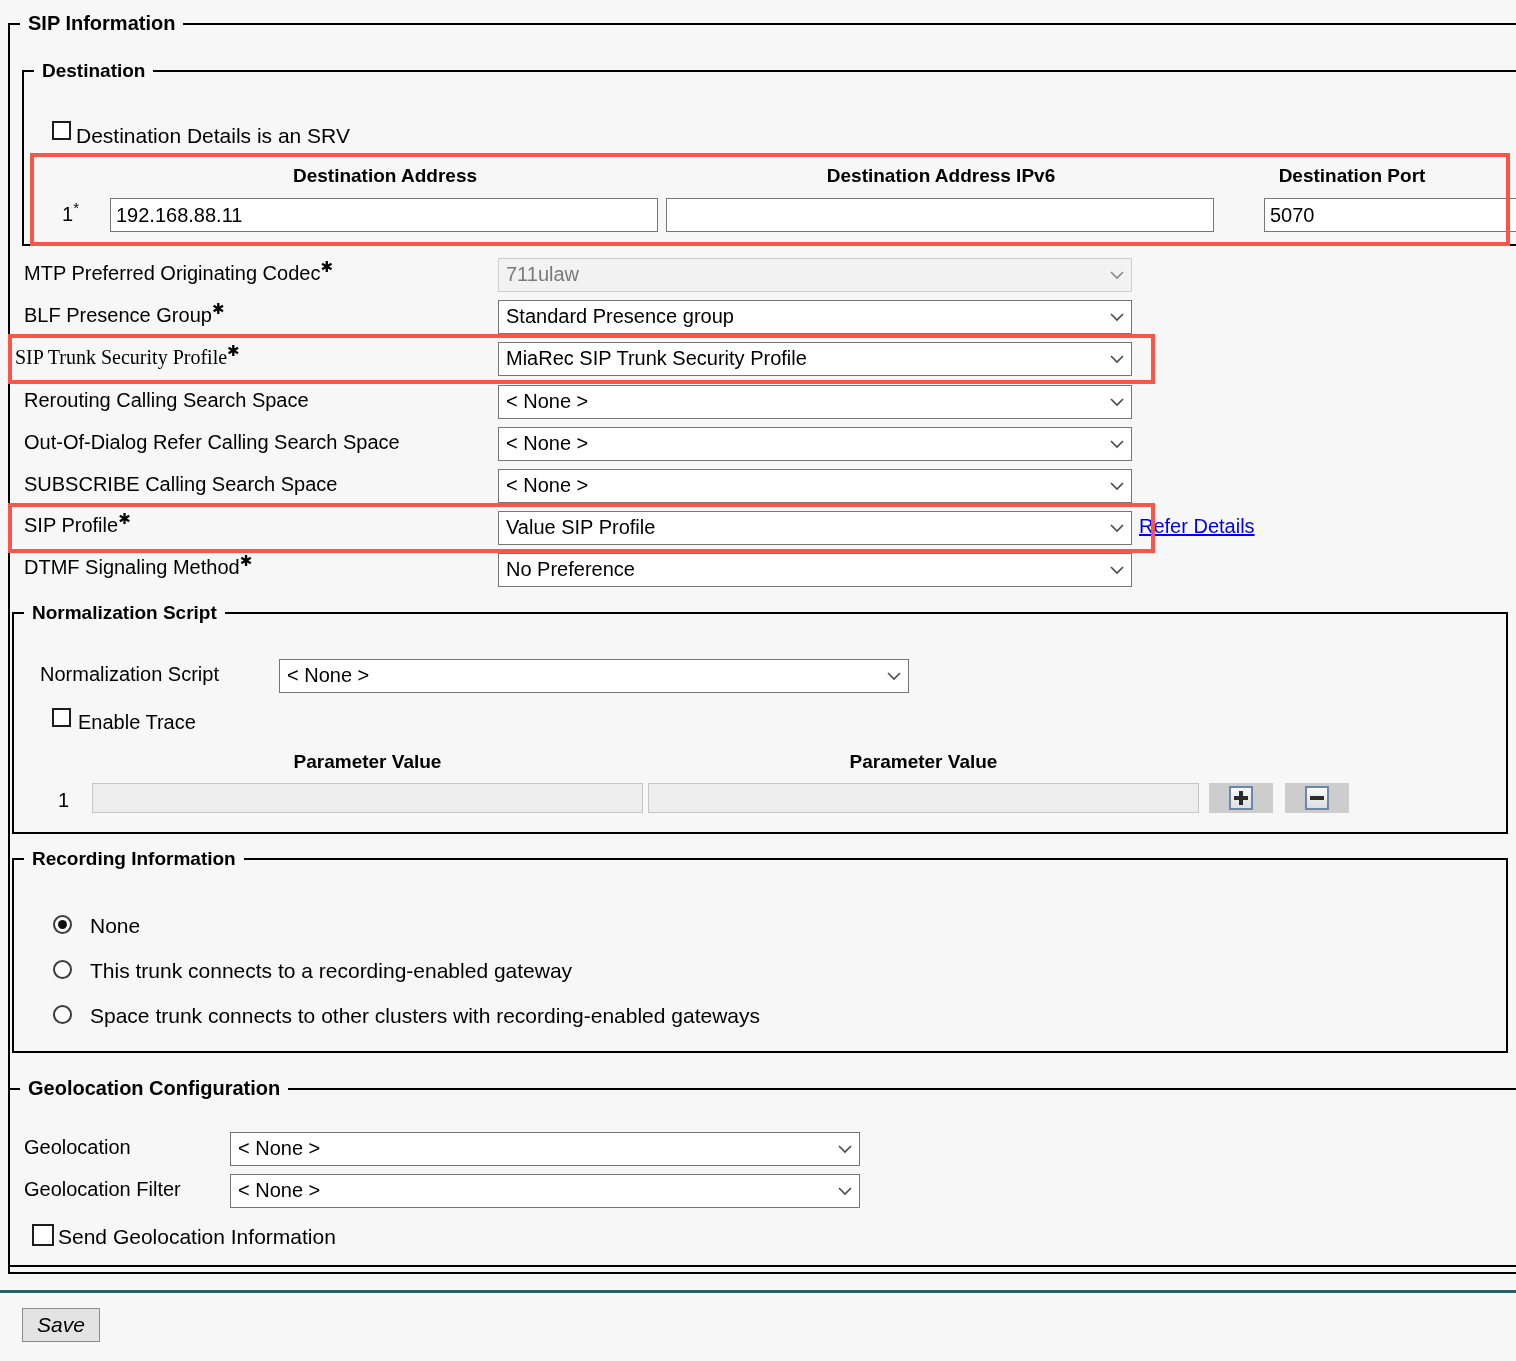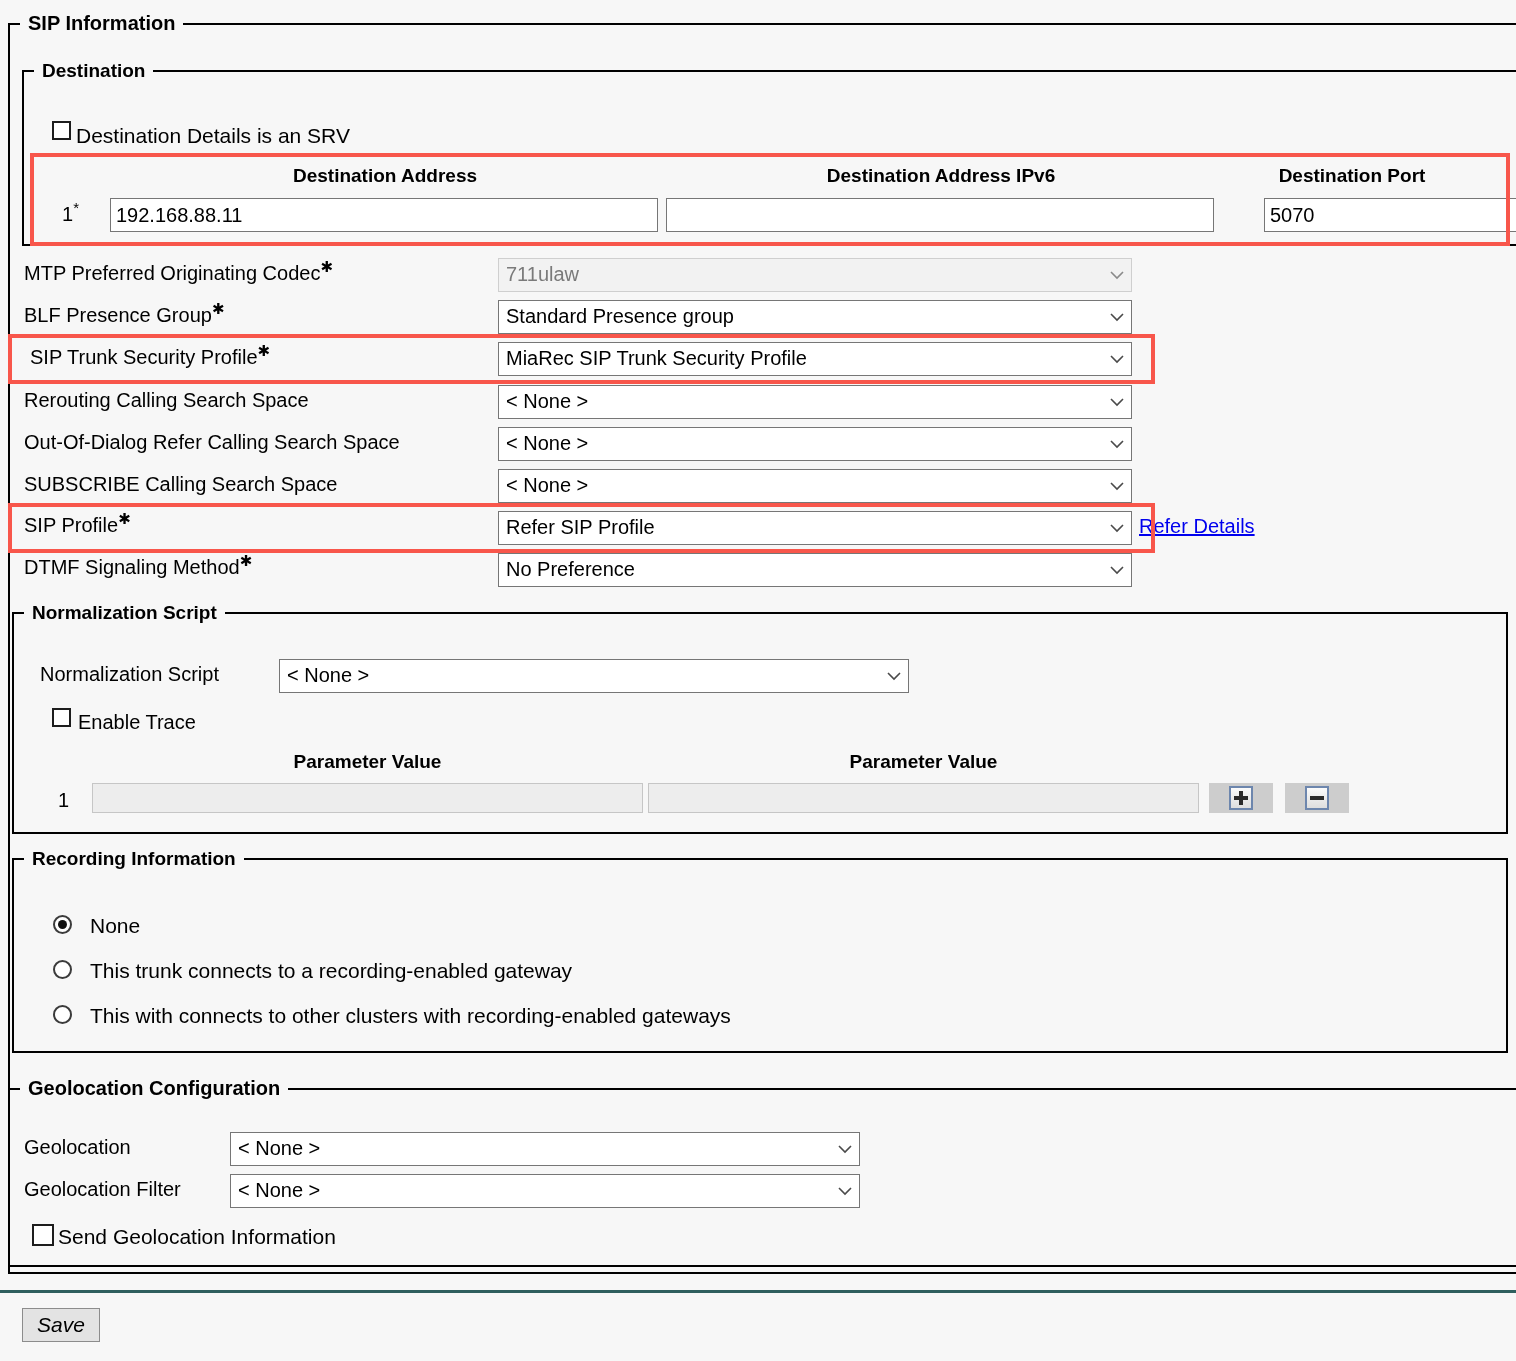--- a/index.html
+++ b/index.html
@@ -258,21 +258,21 @@
   </div>
   <div class="sel" style="left:498px; top:300px; width:634px;">
     <span>Standard Presence group</span>
     <span class="arrow">
       <svg width="14" height="9" viewBox="0 0 14 9">
           <path d="M1 1 L7 7 L13 1" stroke="#4a4a4a" stroke-width="1.6" fill="none"></path>
         </svg>
     </span>
   </div>
 
-  <div class="lbl" style="left:30px; top:345px;">
+  <div class="lbl" style="left:15px; top:345px;font-family:Liberation Serif, serif;">
     <span>SIP Trunk Security Profile</span><span class="req">✱</span>
   </div>
   <div class="sel" style="left:498px; top:342px; width:634px;">
     <span>MiaRec SIP Trunk Security Profile</span>
     <span class="arrow">
       <svg width="14" height="9" viewBox="0 0 14 9">
           <path d="M1 1 L7 7 L13 1" stroke="#4a4a4a" stroke-width="1.6" fill="none"></path>
         </svg>
     </span>
   </div>
@@ -305,21 +305,21 @@
       <svg width="14" height="9" viewBox="0 0 14 9">
           <path d="M1 1 L7 7 L13 1" stroke="#4a4a4a" stroke-width="1.6" fill="none"></path>
         </svg>
     </span>
   </div>
 
   <div class="lbl" style="left:24px; top:513px;">
     <span>SIP Profile</span><span class="req">✱</span>
   </div>
   <div class="sel" style="left:498px; top:511px; width:634px;">
-    <span>Refer SIP Profile</span>
+    <span>Value SIP Profile</span>
     <span class="arrow">
       <svg width="14" height="9" viewBox="0 0 14 9">
           <path d="M1 1 L7 7 L13 1" stroke="#4a4a4a" stroke-width="1.6" fill="none"></path>
         </svg>
     </span>
   </div>
   <a class="link" href="#" style="left:1139px; top:515px;">Refer Details</a>
   <div class="hl" style="left:8px; top:503px; width:1147px; height:50px;"></div>
 
   <div class="lbl" style="left:24px; top:555px;">
@@ -369,21 +369,21 @@
     <legend>Recording Information</legend>
   </fieldset>
 
   <div class="rb checked" style="left:53px; top:915px;"></div>
   <div class="lbl" style="left:90px; top:914px; font-size:21px;">None</div>
 
   <div class="rb" style="left:53px; top:960px;"></div>
   <div class="lbl" style="left:90px; top:959px; font-size:21px;">This trunk connects to a recording-enabled gateway</div>
 
   <div class="rb" style="left:53px; top:1005px;"></div>
-  <div class="lbl" style="left:90px; top:1004px; font-size:21px;">This with connects to other clusters with recording-enabled gateways</div>
+  <div class="lbl" style="left:90px; top:1004px; font-size:21px;">Space trunk connects to other clusters with recording-enabled gateways</div>
 
   <fieldset class="fs" id="fs-geo">
     <legend>Geolocation Configuration</legend>
   </fieldset>
 
   <div class="lbl" style="left:24px; top:1135px;">Geolocation</div>
   <div class="sel" style="left:230px; top:1132px; width:630px;">
     <span>&lt; None &gt;</span>
     <span class="arrow">
       <svg width="14" height="9" viewBox="0 0 14 9">

